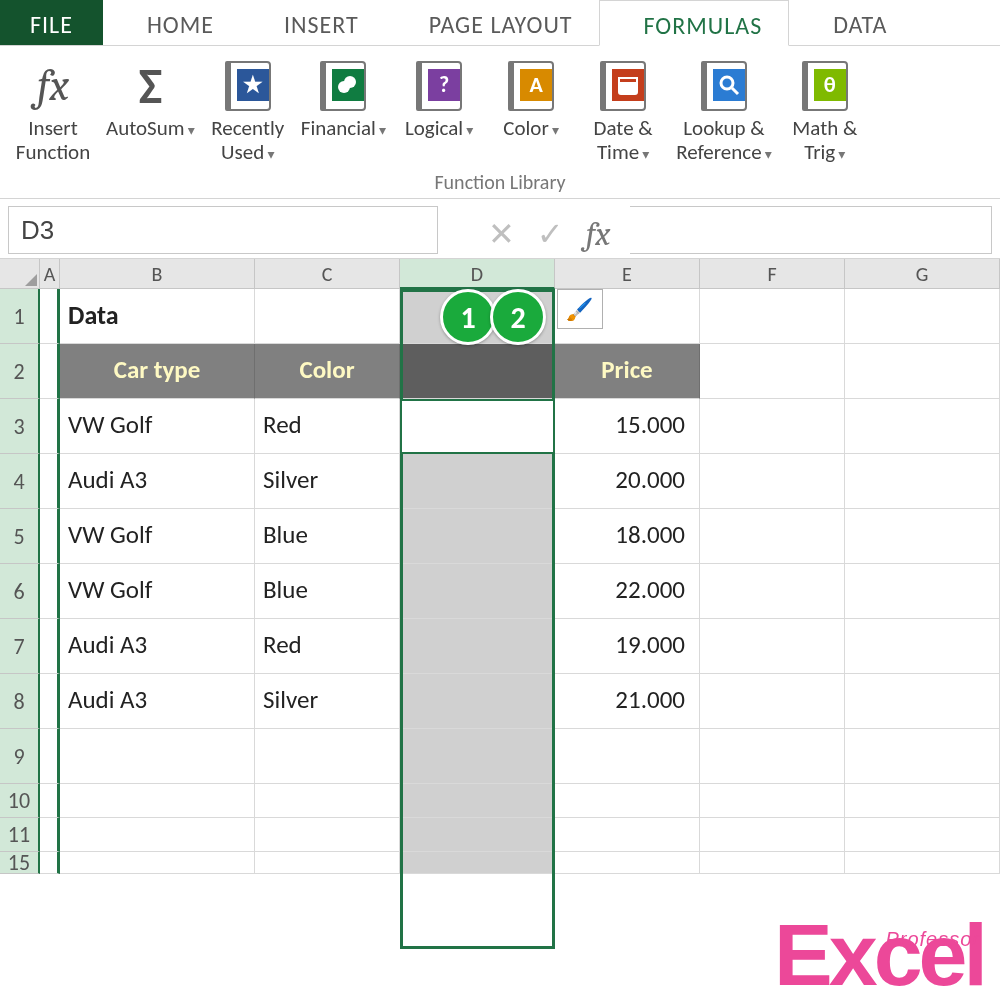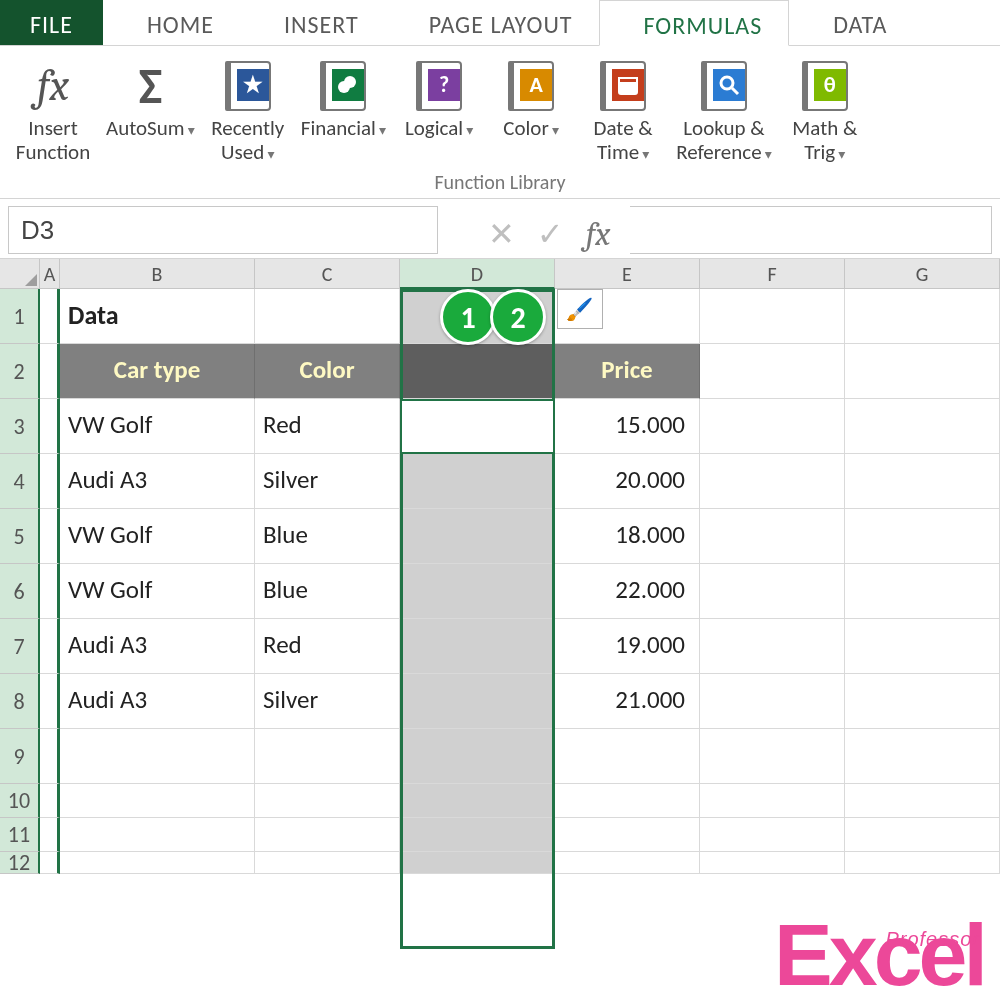--- a/index.html
+++ b/index.html
@@ -401,21 +401,21 @@
       <div class="rh sel">2</div>
       <div class="rh sel">3</div>
       <div class="rh sel">4</div>
       <div class="rh sel">5</div>
       <div class="rh sel">6</div>
       <div class="rh sel">7</div>
       <div class="rh sel">8</div>
       <div class="rh sel">9</div>
       <div class="rh sel small">10</div>
       <div class="rh sel small">11</div>
-      <div class="rh sel small" style="height:22px;line-height:22px">12</div>
+      <div class="rh sel small" style="height:22px;line-height:22px">15</div>
     </div>
 
     <div class="cells">
 
       <div class="row">
         <div class="cell colA-border"></div>
         <div class="cell wB title-cell">Data</div>
         <div class="cell wC"></div>
         <div class="cell wD sel-col"></div>
         <div class="cell wE"></div>

